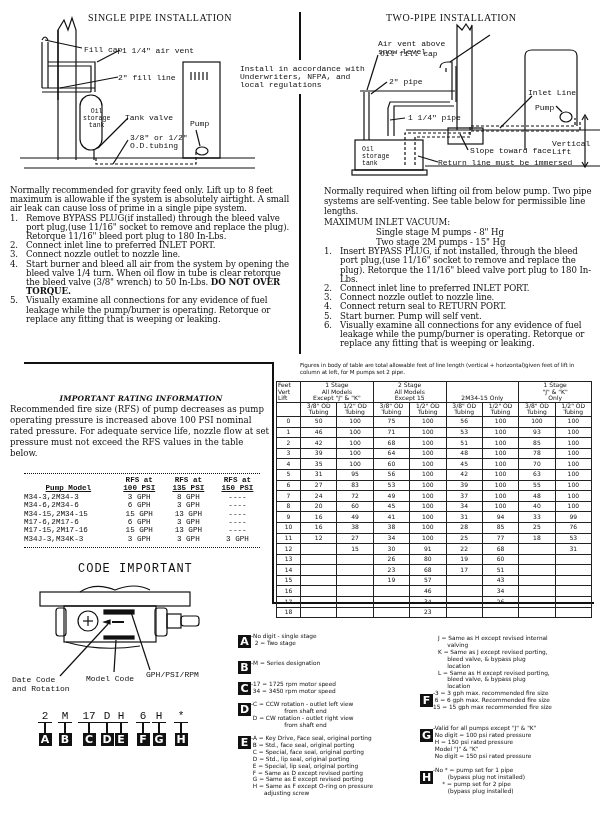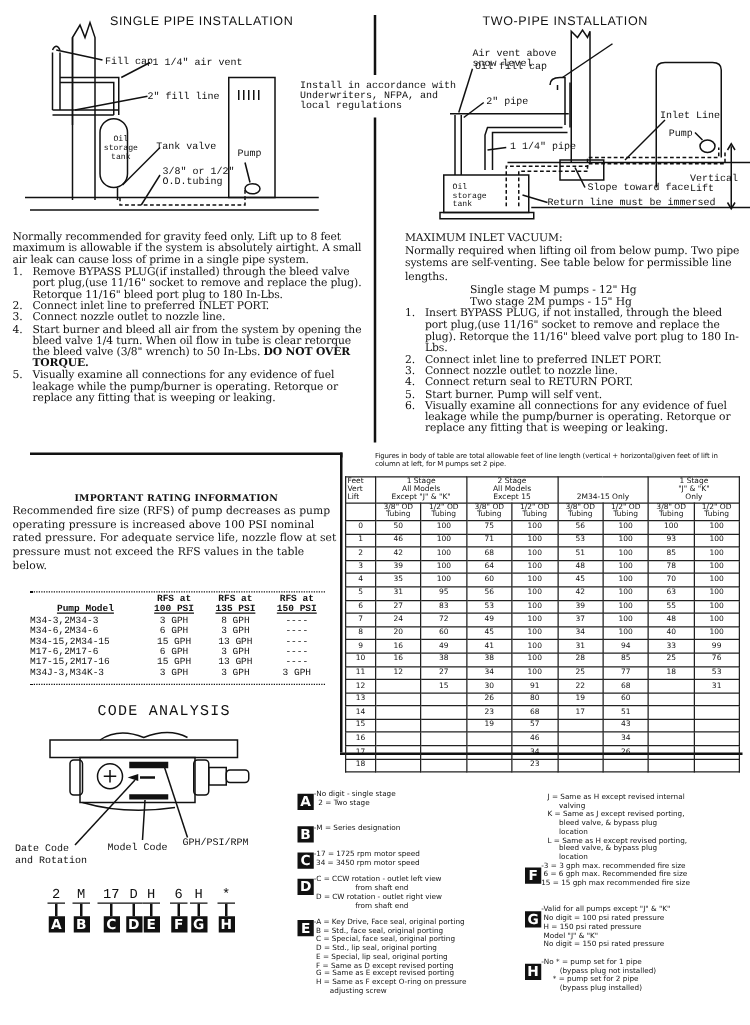--- a/index.html
+++ b/index.html
@@ -1,30 +1,30 @@
 <!DOCTYPE html>
 <html><head>
 <meta charset="utf-8">
 <style>
   * { box-sizing: border-box; margin: 0; padding: 0; }
   html, body { width: 600px; height: 820px; background: #fff; color: #111; overflow: hidden; }
   body { position: relative; font-family: "DejaVu Serif", serif; }
   .abs { position: absolute; }
 
-  .diag-title { font-family: Liberation Sans, sans-serif; font-size: 10px; letter-spacing: 0.5px; }
+  .diag-title { font-family: Liberation Serif, serif; font-size: 10px; letter-spacing: 0.5px; }
   .callout { font-family: "Liberation Mono", monospace; font-size: 8px; line-height: 8px; white-space: pre; }
   .note { font-family: "Liberation Mono", monospace; font-size: 8px; line-height: 8px; }
 
   .body-text { font-family: "DejaVu Serif", serif; font-size: 8.6px; line-height: 9.2px; letter-spacing: -0.1px; }
   .body-text ol { list-style: none; }
   .body-text li { position: relative; padding-left: 16px; }
   .body-text li .num { position: absolute; left: 0; top: 0; }
   .indent { padding-left: 52px; }
 
-  .rating-title { font-family: "DejaVu Serif", serif; font-size: 7.5px; font-weight: bold; text-align: center; letter-spacing: 0.2px; }
+  .rating-title { font-family: "DejaVu Serif", serif; font-size: 7.5px; font-weight: bold; text-align: center; letter-spacing: 0.2px; font-style: italic; }
   .rating-text { font-family: "DejaVu Serif", serif; font-size: 8.6px; line-height: 11px; }
 
   table.rfs { border-collapse: collapse; font-family: "Liberation Mono", monospace; font-size: 7.6px; line-height: 8.4px; }
   table.rfs th { font-weight: bold; text-align: center; padding: 0 2px; }
   table.rfs th.u { text-decoration: underline; }
   table.rfs td { padding: 0 2px; white-space: nowrap; }
   table.rfs td.c { text-align: center; }
 
   .lift-note { font-family: "DejaVu Sans", sans-serif; font-size: 5.6px; line-height: 6.6px; letter-spacing: -0.1px; }
   table.lift { border-collapse: collapse; font-family: "DejaVu Sans", sans-serif; font-size: 6px; line-height: 6.6px; }
@@ -157,23 +157,23 @@
   <ol>
     <li><span class="num">1.</span><span>Remove BYPASS PLUG(if installed) through the bleed valve port plug,(use 11/16" socket to remove and replace the plug). Retorque 11/16" bleed port plug to 180 In-Lbs.</span></li>
     <li><span class="num">2.</span><span>Connect inlet line to preferred INLET PORT.</span></li>
     <li><span class="num">3.</span><span>Connect nozzle outlet to nozzle line.</span></li>
     <li><span class="num">4.</span><span>Start burner and bleed all air from the system by opening the bleed valve 1/4 turn. When oil flow in tube is clear retorque the bleed valve (3/8" wrench) to 50 In-Lbs.</span> <b>DO NOT OVER TORQUE.</b></li>
     <li><span class="num">5.</span><span>Visually examine all connections for any evidence of fuel leakage while the pump/burner is operating. Retorque or replace any fitting that is weeping or leaking.</span></li>
   </ol>
 </div>
 
 <div class="abs body-text" style="left:324px;top:186px;width:272px;">
+  <p style="line-height:10.2px;">Normally required when lifting oil from below pump. Two pipe systems are self-venting. See table below for permissible line lengths.</p>
   <p style="line-height:10.2px;">MAXIMUM INLET VACUUM:</p>
-  <p style="line-height:10.2px;">Normally required when lifting oil from below pump. Two pipe systems are self-venting. See table below for permissible line lengths.</p>
-  <p class="indent" style="line-height:10.2px;">Single stage M pumps - 12" Hg</p>
+  <p class="indent" style="line-height:10.2px;">Single stage M pumps - 8" Hg</p>
   <p class="indent" style="line-height:10.2px;">Two stage 2M pumps - 15" Hg</p>
   <ol>
     <li><span class="num">1.</span><span>Insert BYPASS PLUG, if not installed, through the bleed port plug,(use 11/16" socket to remove and replace the plug). Retorque the 11/16" bleed valve port plug to 180 In-Lbs.</span></li>
     <li><span class="num">2.</span><span>Connect inlet line to preferred INLET PORT.</span></li>
     <li><span class="num">3.</span><span>Connect nozzle outlet to nozzle line.</span></li>
     <li><span class="num">4.</span><span>Connect return seal to RETURN PORT.</span></li>
     <li><span class="num">5.</span><span>Start burner. Pump will self vent.</span></li>
     <li><span class="num">6.</span><span>Visually examine all connections for any evidence of fuel leakage while the pump/burner is operating. Retorque or replace any fitting that is weeping or leaking.</span></li>
   </ol>
 </div>
@@ -487,21 +487,21 @@
         <td></td>
         <td>23</td>
         <td></td>
         <td></td>
         <td></td>
         <td></td>
       </tr>
     </tbody>
 </table>
 
-<div class="abs code-title" style="left:78px;top:562px;">CODE ANALYSIS</div>
+<div class="abs code-title" style="left:78px;top:562px;">CODE IMPORTANT</div>
 <svg class="abs" style="left:0;top:580px;" width="250" height="100">
   <g stroke="#111" stroke-width="1.2" fill="none">
     <rect x="40" y="12" width="150" height="14"></rect>
     <path d="M80 12 Q95 2 115 10 Q135 2 150 10"></path>
     <rect x="64" y="26" width="92" height="36"></rect>
     <rect x="56" y="28" width="10" height="28" rx="3"></rect>
     <rect x="155" y="28" width="12" height="28" rx="3"></rect>
     <rect x="167" y="34" width="14" height="14"></rect>
     <rect x="181" y="36" width="18" height="10" rx="3"></rect>
     <circle cx="88" cy="41" r="10"></circle>

